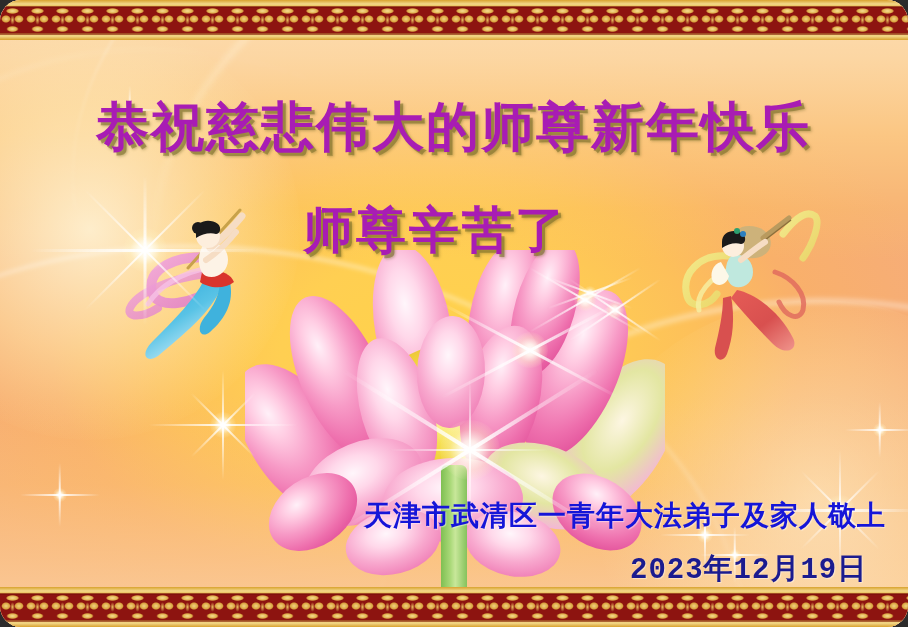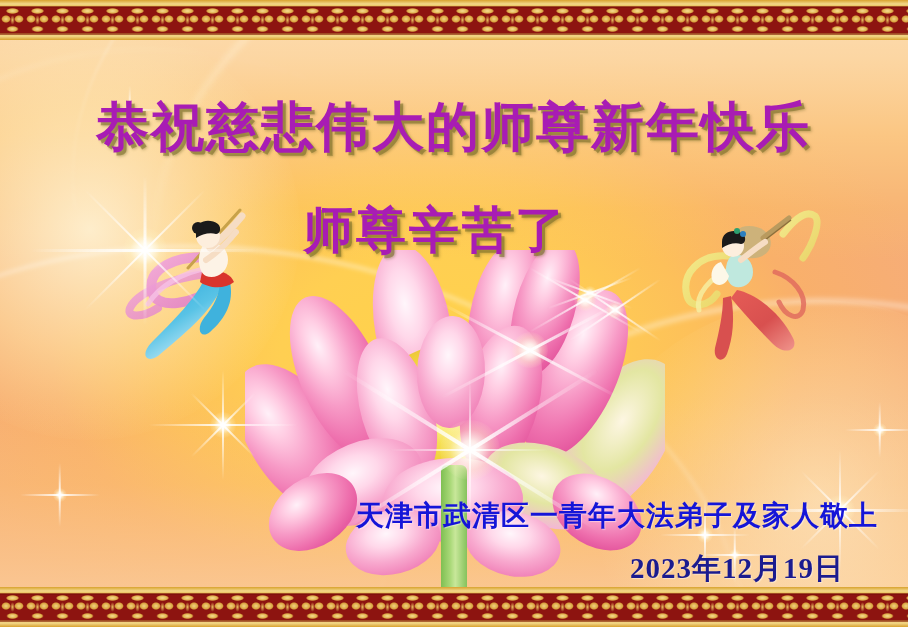--- a/index.html
+++ b/index.html
@@ -11,20 +11,21 @@
   body {
     font-family: "Liberation Sans", sans-serif;
   }
 
   #card {
     position: relative;
     width: 908px;
     height: 627px;
     overflow: hidden;
     background: #f7d68a;
+    border-radius: 21px;
   }
 
   
   .bg-base {
     position: absolute;
     left: 0; top: 0; right: 0; bottom: 0;
     background:
       radial-gradient(ellipse 520px 340px at 47% 56%,
           #ffd24a 0%, #ffcf52 28%, #fdc05a 52%, #f9b06a 72%, #f6ad78 100%),
       linear-gradient(165deg,
@@ -203,32 +204,32 @@
     left: 303px; top: 197px;
     font-size: 50px;
     letter-spacing: 3px;
     color: #a81cb4;
     text-shadow:
       3px 3px 0 rgba(120,110,40,0.55),
       4px 4px 3px rgba(110,100,35,0.40);
     font-family: Liberation Serif, serif;
   }
   #signature {
-    left: 356px; top: 497px;
+    left: 364px; top: 497px;
     font-size: 28px;
     letter-spacing: 1px;
     color: #1515d8;
     text-shadow: 1px 1px 1px rgba(255,255,255,0.45);
   }
   #date {
     left: 630px; top: 549px;
     font-size: 29px;
     letter-spacing: 1px;
     color: #1b1b8f;
-    font-family: Liberation Serif, serif;
+    font-family: Liberation Mono, monospace;
     text-shadow: 1px 1px 1px rgba(255,255,255,0.45);
   }
 </style>
 </head>
 <body>
 
 <div id="card">
 
   <div class="bg-base"></div>
   <div class="bg-top-peach"></div>

